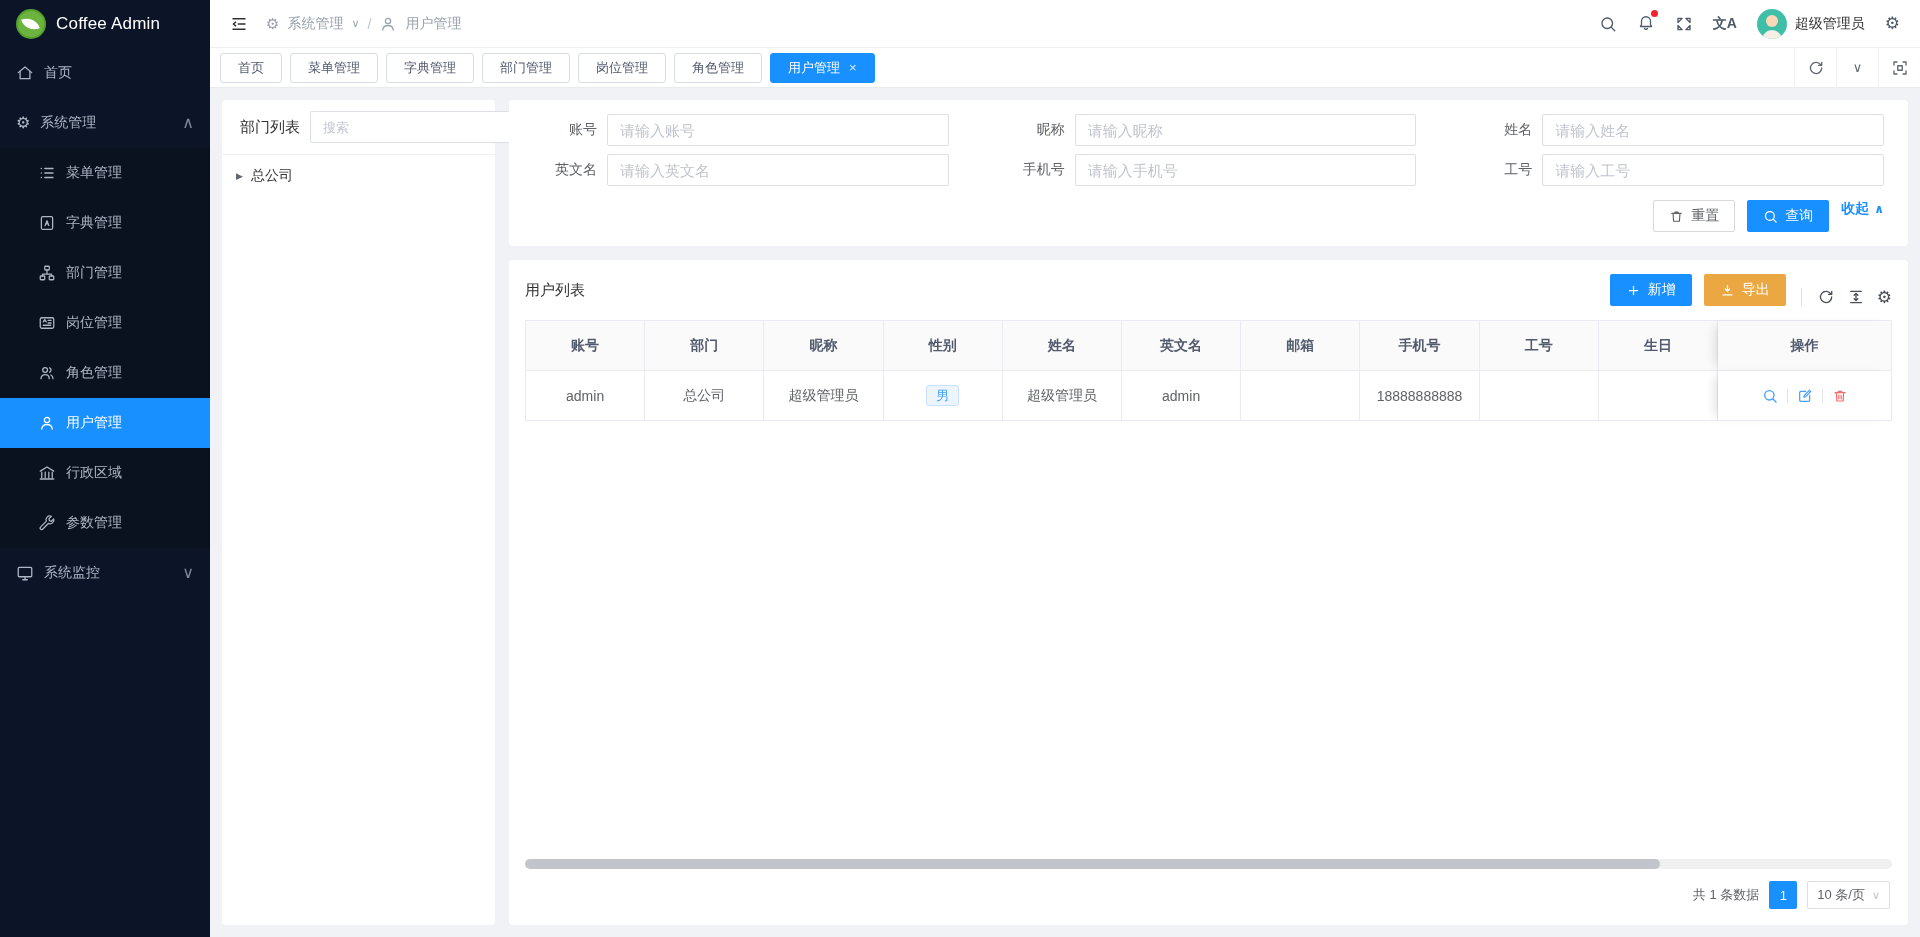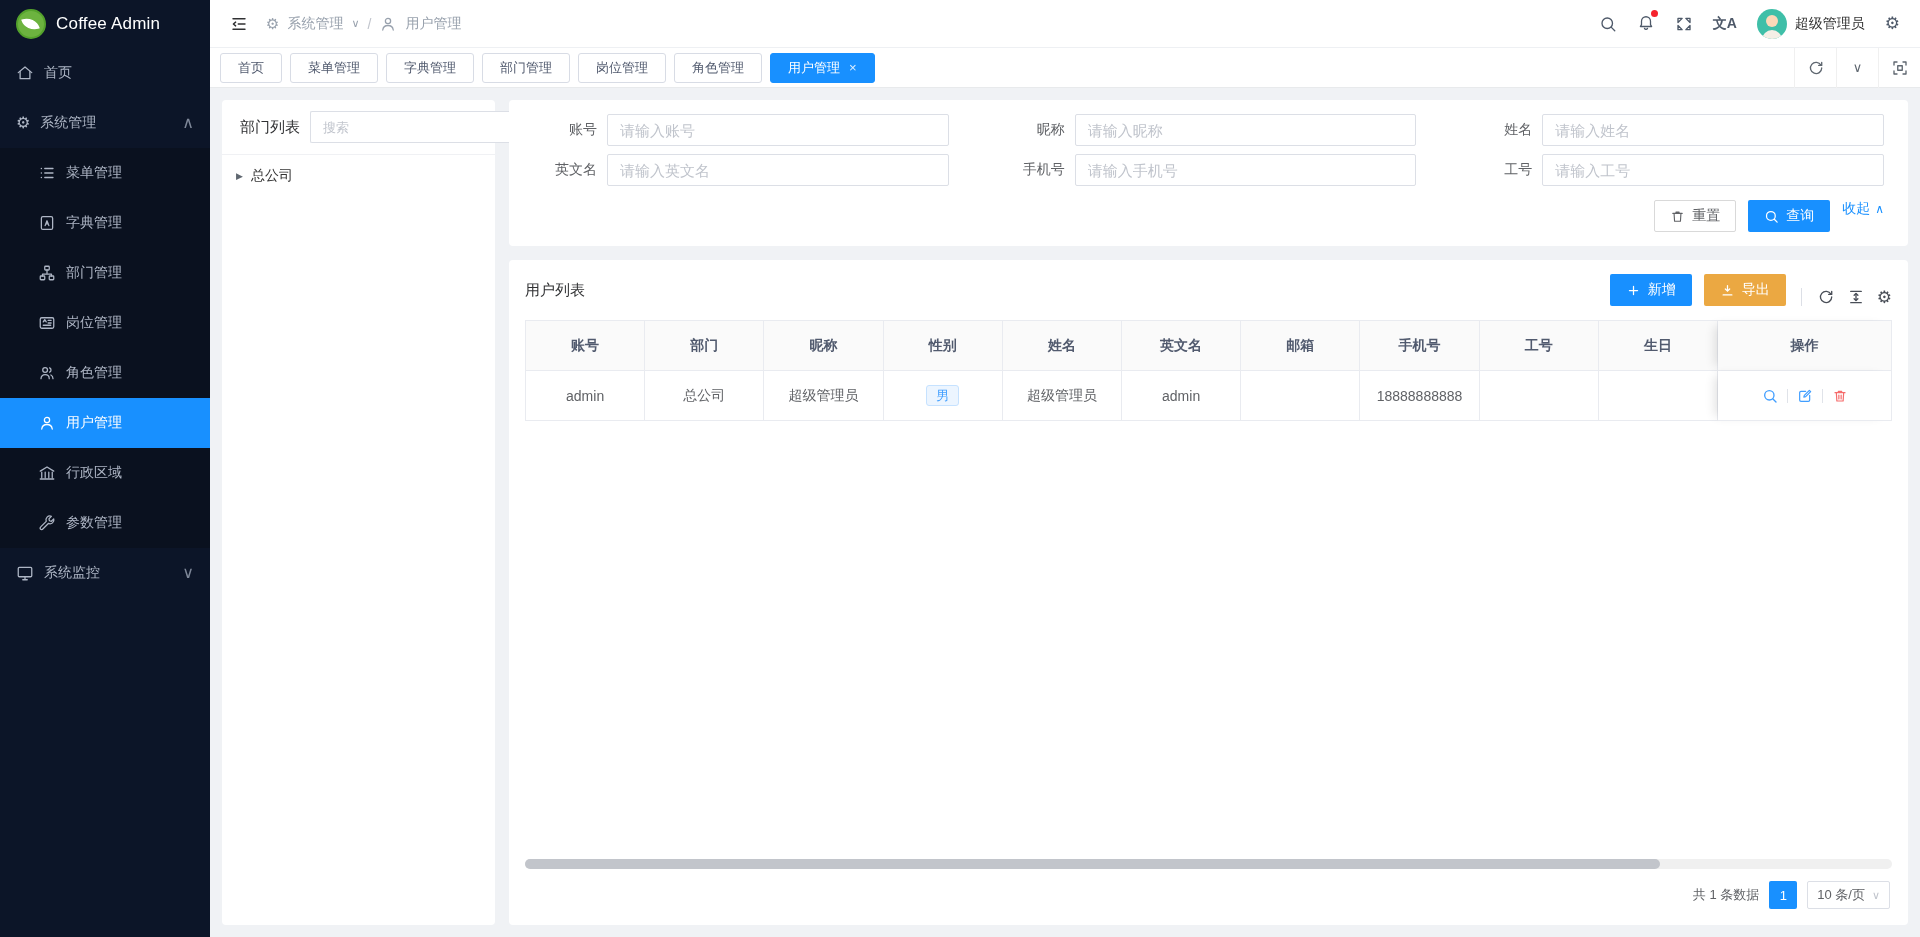--- a/index.html
+++ b/index.html
@@ -72,21 +72,21 @@
   .form-item { display:flex; align-items:center; height:32px; }
   .form-label { width:72px; text-align:right; margin-right:10px; color:#606266; flex:none; }
   .form-item input { flex:1; min-width:0; height:32px; border:1px solid #dcdfe6; border-radius:2px; padding:0 12px; font-size:15px; color:#606266; outline:none; }
   .form-item input::placeholder { color:#c0c4cc; }
   .filter-actions { display:flex; justify-content:flex-end; align-items:flex-start; gap:12px; margin-top:14px; }
   .btn { height:32px; padding:0 15px; border-radius:2px; font-size:14px; display:inline-flex; align-items:center; gap:7px; border:1px solid transparent; background:#fff; cursor:pointer; white-space:nowrap; }
   .btn svg.ic { width:15px; height:15px; }
   .btn-plain { border-color:#d9d9d9; color:#606266; }
   .btn-primary { background:#1890ff; color:#fff; }
   .btn-warning { background:#eba842; color:#fff; }
-  .link-collapse { color:#1890ff; display:inline-flex; align-items:center; gap:5px; cursor:pointer; }
+  .link-collapse { color:#1890ff; display:inline-flex; align-items:center; gap:5px; cursor:pointer;font-weight:bold; }
   .link-collapse .uni { font-size:12px; }
 
   .table-card { flex:1; background:#fff; border-radius:4px; padding:14px 16px 10px; display:flex; flex-direction:column; min-height:0; }
   .table-head { display:flex; align-items:center; margin-bottom:14px; flex:none; }
   .table-title { font-size:15px; color:#303133; }
   .table-actions { margin-left:auto; display:flex; align-items:flex-end; gap:12px; color:#4a4f58; }
   .tool-divider { width:1px; height:18px; background:#dcdfe6; margin:0 3px; }
   .tool-icon { cursor:pointer; color:#4a4f58; display:flex; }
   .tool-icon .uni { font-size:17px; }
 

